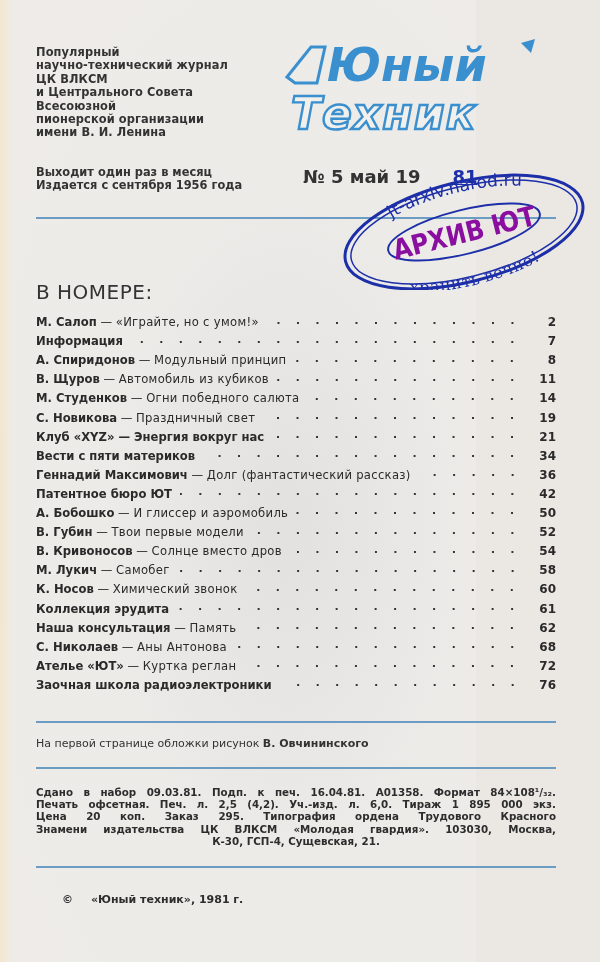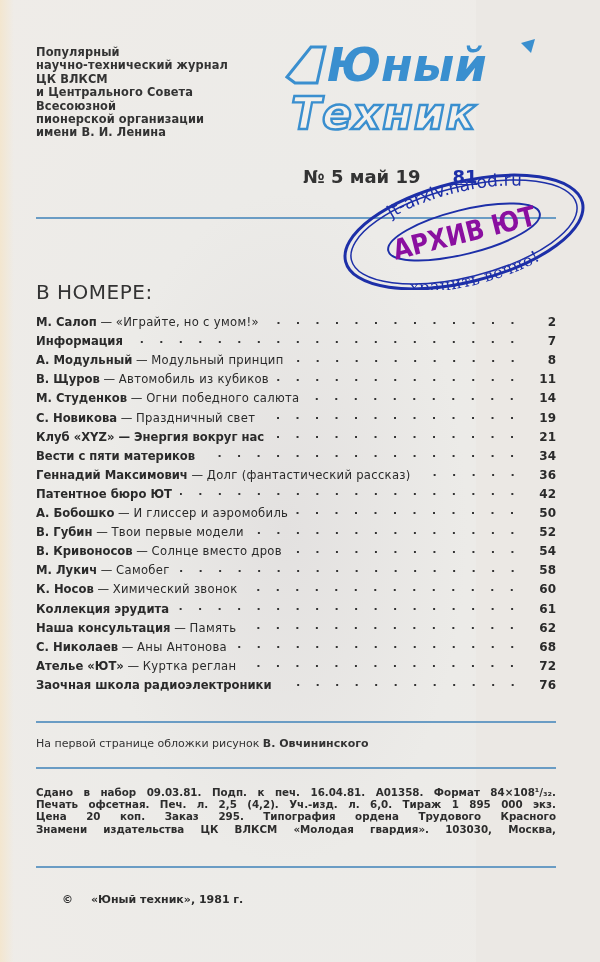--- a/index.html
+++ b/index.html
@@ -85,20 +85,24 @@
   <div class="masthead">
     <div>Популярный</div>
     <div>научно-технический журнал</div>
     <div>ЦК ВЛКСМ</div>
     <div>и Центрального Совета</div>
     <div>Всесоюзной</div>
     <div>пионерской организации</div>
     <div>имени В. И. Ленина</div>
   </div>
 
+  <div class="pubinfo">
+    <div>Выходит один раз в месяц</div>
+    <div>Издается с сентября 1956 года</div>
+  </div>
 
   <svg class="logo" viewBox="0 0 290 110">
     <g fill="#3a8fcf" stroke="none">
 
       <path d="M2 52 L26 22 L40 22 L32 58 L10 58 Z" fill="none" stroke="#3a8fcf" stroke-width="3"></path>
     </g>
     <text x="42" y="56" font-family="DejaVu Sans, sans-serif" font-weight="bold" font-size="46" font-style="italic" fill="#3a8fcf">Юный</text>
     <path d="M236 18 L250 14 L246 28 Z" fill="#3a8fcf"></path>
     <text x="6" y="104" font-family="DejaVu Sans, sans-serif" font-weight="bold" font-size="44" font-style="italic" fill="#f2f0ec" stroke="#3a8fcf" stroke-width="2.4" letter-spacing="1">Техник</text>
   </svg>
@@ -137,21 +141,21 @@
         <span class="page-num">2</span>
       </div>
     <div class="toc-row">
         <span class="author">Информация</span>
         <span class="dash"></span>
         <span class="title"></span>
         <span class="leader"></span>
         <span class="page-num">7</span>
       </div>
     <div class="toc-row">
-        <span class="author">А. Модульный</span>
+        <span class="author">А. Спиридонов</span>
         <span class="dash"> — </span>
         <span class="title">Модульный принцип</span>
         <span class="leader"></span>
         <span class="page-num">8</span>
       </div>
     <div class="toc-row">
         <span class="author">В. Щуров</span>
         <span class="dash"> — </span>
         <span class="title">Автомобиль из кубиков</span>
         <span class="leader"></span>
@@ -277,20 +281,21 @@
     <span>На первой странице обложки рисунок </span><b>В. Овчининского</b>
   </div>
 
   <div class="rule" style="left:36px; top:767px; width:520px;"></div>
 
   <div class="imprint">
     <div>Сдано в набор 09.03.81. Подп. к печ. 16.04.81. А01358. Формат 84×108¹/₃₂.</div>
     <div>Печать офсетная. Печ. л. 2,5 (4,2). Уч.-изд. л. 6,0. Тираж 1 895 000 экз.</div>
     <div>Цена 20 коп. Заказ 295. Типография ордена Трудового Красного</div>
     <div>Знамени издательства ЦК ВЛКСМ «Молодая гвардия». 103030, Москва,</div>
+    <div class="last">К-30, ГСП-4, Сущевская, 21.</div>
   </div>
 
   <div class="rule" style="left:36px; top:866px; width:520px;"></div>
 
   <div class="copyright">
     <span class="c-icon">©</span><span>«Юный техник», 1981 г.</span>
   </div>
 
 </div>
 

